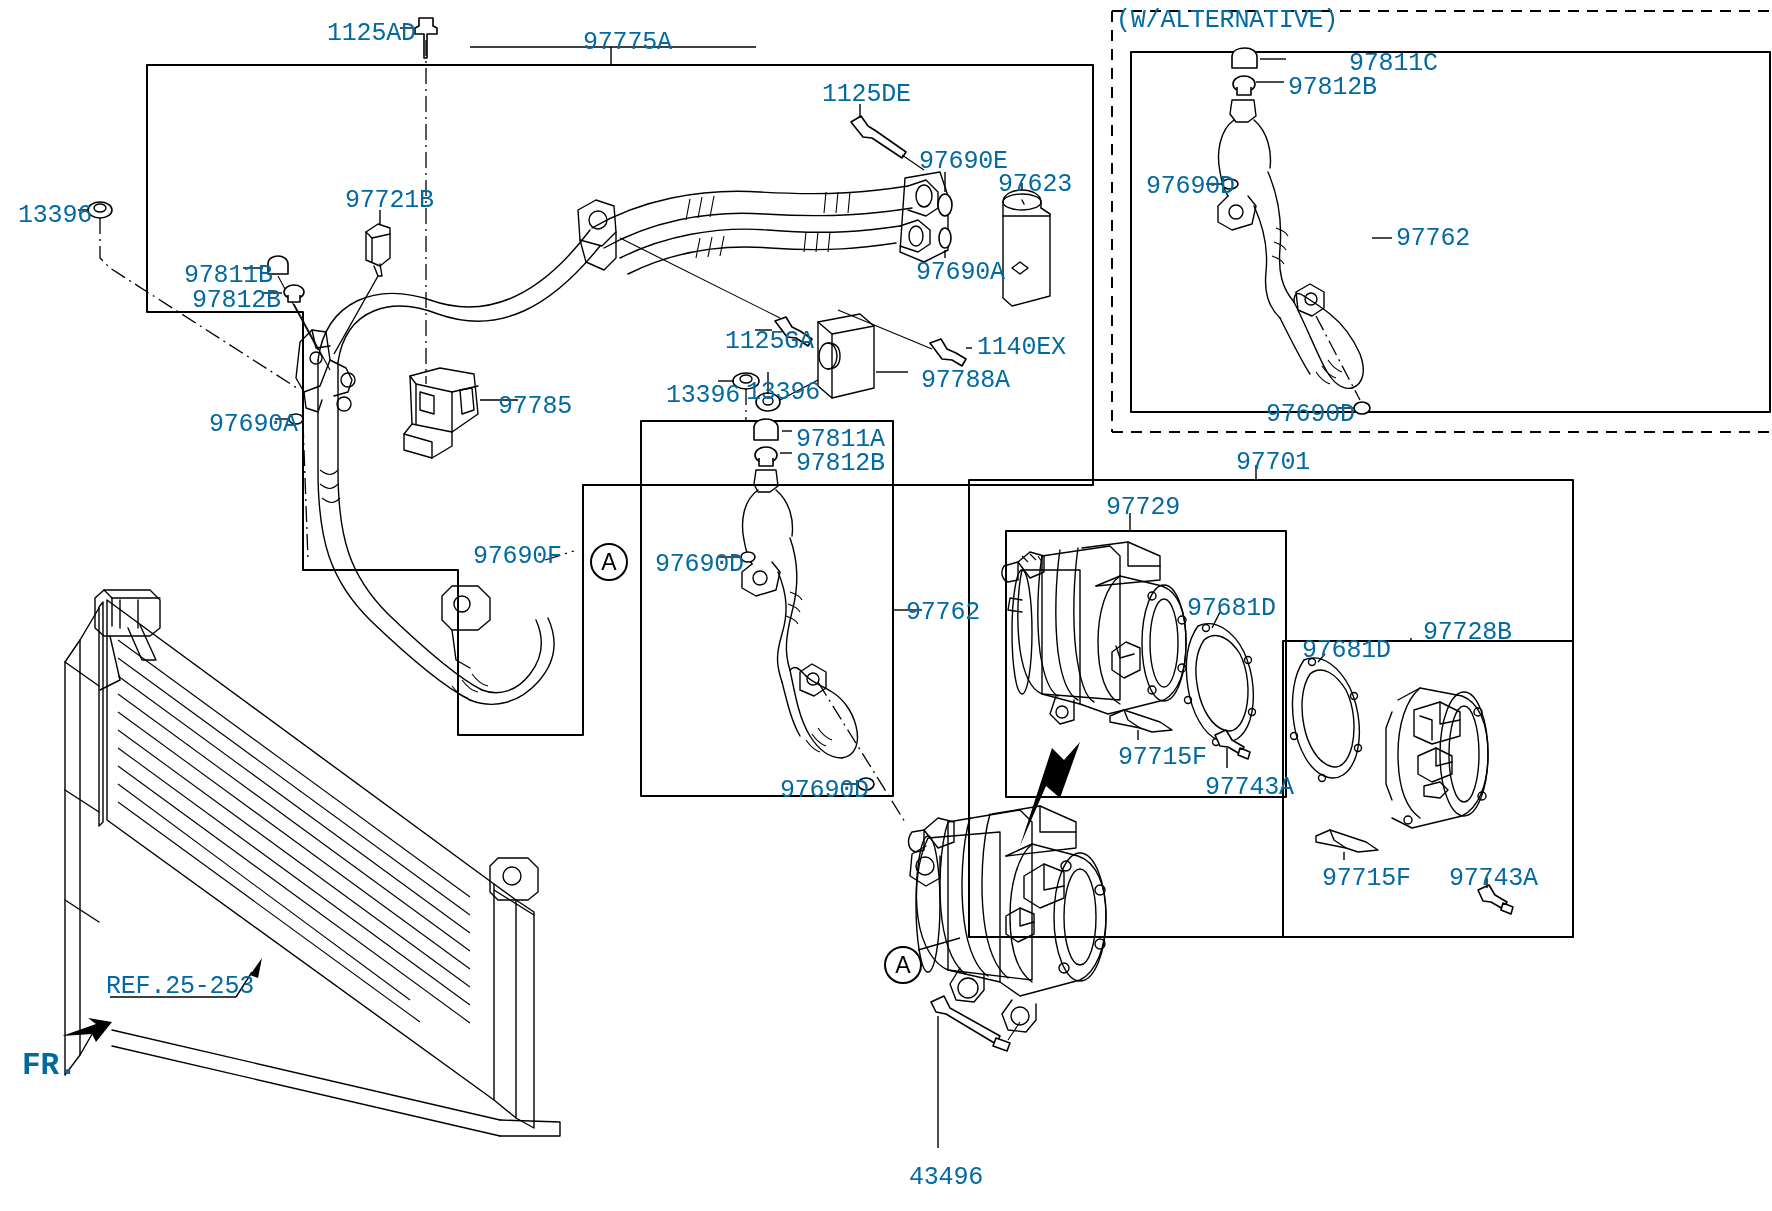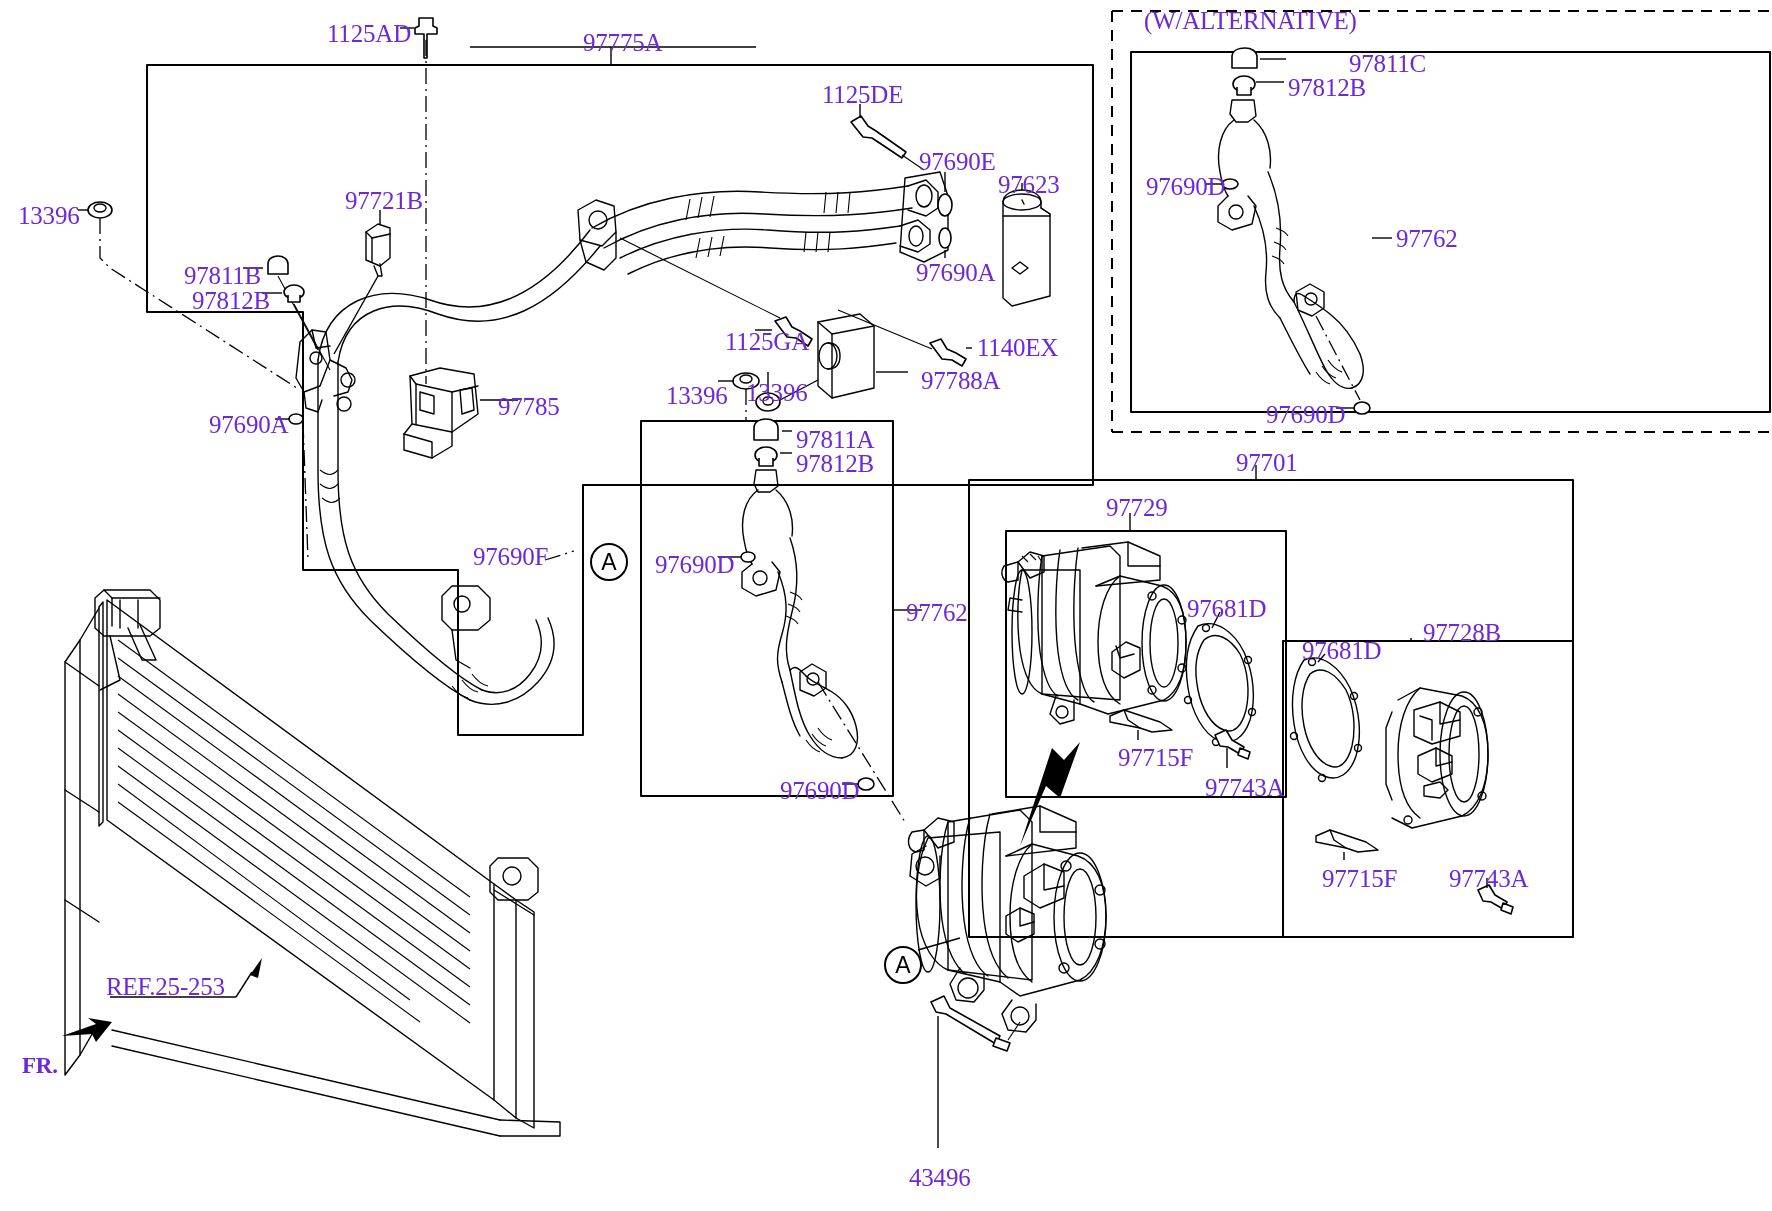--- a/index.html
+++ b/index.html
@@ -1,22 +1,22 @@
 <!DOCTYPE html>
 <html><head>
 <meta charset="utf-8">
 <style>
   html,body{margin:0;padding:0;background:#ffffff;}
   body{width:1772px;height:1211px;position:relative;overflow:hidden;
        font-family:"Liberation Sans","DejaVu Sans",sans-serif;color:#000;}
   #stage{position:absolute;left:0;top:0;width:1772px;height:1211px;}
   svg#art{position:absolute;left:0;top:0;width:1772px;height:1211px;}
-  .lbl{position:absolute;font-size:25px;line-height:26px;color:#6d28d9;white-space:nowrap;
-       font-family:Liberation Serif, serif;letter-spacing:-0.2px;}
-  .lbl.big{font-size:23px;font-weight:bold;}
+  .lbl{position:absolute;font-size:25px;line-height:26px;color:#0369a1;white-space:nowrap;
+       font-family:Liberation Mono, monospace;letter-spacing:-0.2px;}
+  .lbl.big{font-size:31px;font-weight:bold;}
   .lbl.ref{font-size:25px;}
   .circA{position:absolute;width:34px;height:34px;border:2.4px solid #000;border-radius:50%;
          font-size:23px;display:flex;align-items:center;justify-content:center;
          font-family:"Liberation Sans","DejaVu Sans",sans-serif;}
 </style>
 </head>
 <body>
 
 <div id="stage">
 
@@ -543,21 +543,21 @@
 <div class="lbl" style="left:498px;top:394px;">97785</div>
 <div class="lbl" style="left:209px;top:412px;">97690A</div>
 <div class="lbl" style="left:796px;top:427px;">97811A</div>
 <div class="lbl" style="left:796px;top:451px;">97812B</div>
 <div class="lbl" style="left:473px;top:544px;">97690F</div>
 <div class="lbl" style="left:655px;top:552px;">97690D</div>
 <div class="lbl" style="left:906px;top:600px;">97762</div>
 <div class="lbl" style="left:780px;top:778px;">97690D</div>
 <div class="lbl ref" style="left:106px;top:974px;">REF.25-253</div>
 <div class="lbl" style="left:909px;top:1165px;">43496</div>
-<div class="lbl" style="left:1116px;top:8px;margin-left:28px;">(W/ALTERNATIVE)</div>
+<div class="lbl" style="left:1116px;top:8px;">(W/ALTERNATIVE)</div>
 <div class="lbl" style="left:1349px;top:51px;">97811C</div>
 <div class="lbl" style="left:1288px;top:75px;">97812B</div>
 <div class="lbl" style="left:1146px;top:174px;">97690D</div>
 <div class="lbl" style="left:1396px;top:226px;">97762</div>
 <div class="lbl" style="left:1266px;top:402px;">97690D</div>
 <div class="lbl" style="left:1236px;top:450px;">97701</div>
 <div class="lbl" style="left:1106px;top:495px;text-align:center;">97729</div>
 <div class="lbl" style="left:1187px;top:596px;">97681D</div>
 <div class="lbl" style="left:1386px;top:620px;margin-left:37px;">97728B</div>
 <div class="lbl" style="left:1302px;top:638px;">97681D</div>

